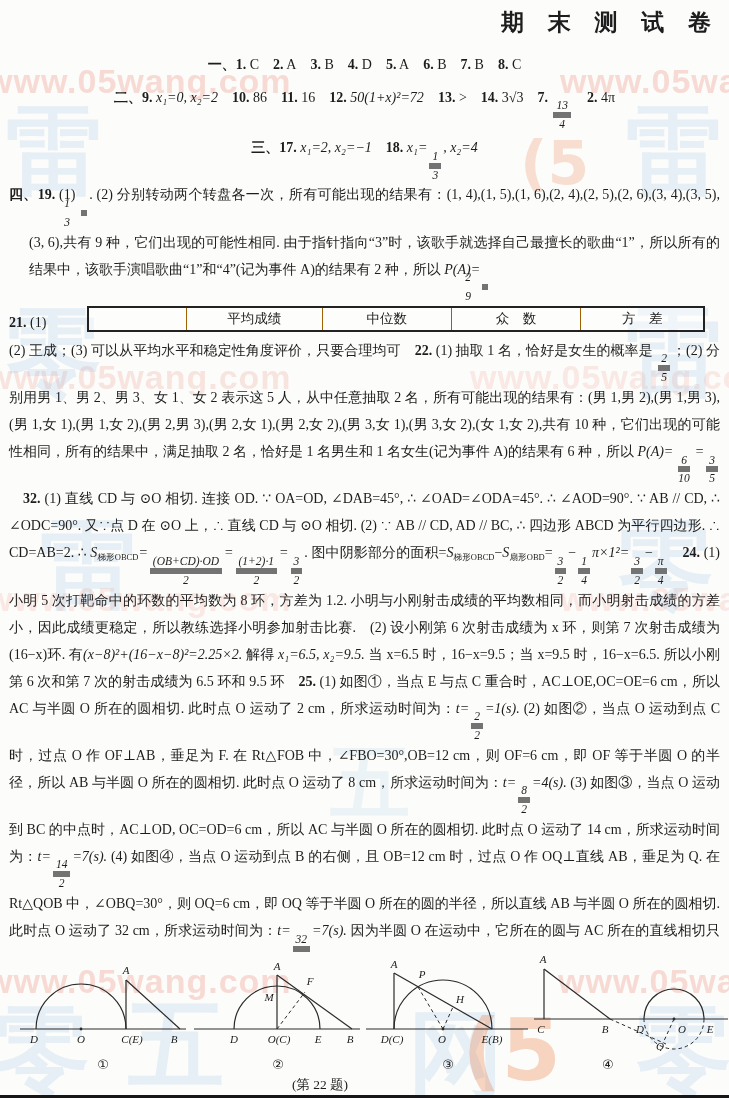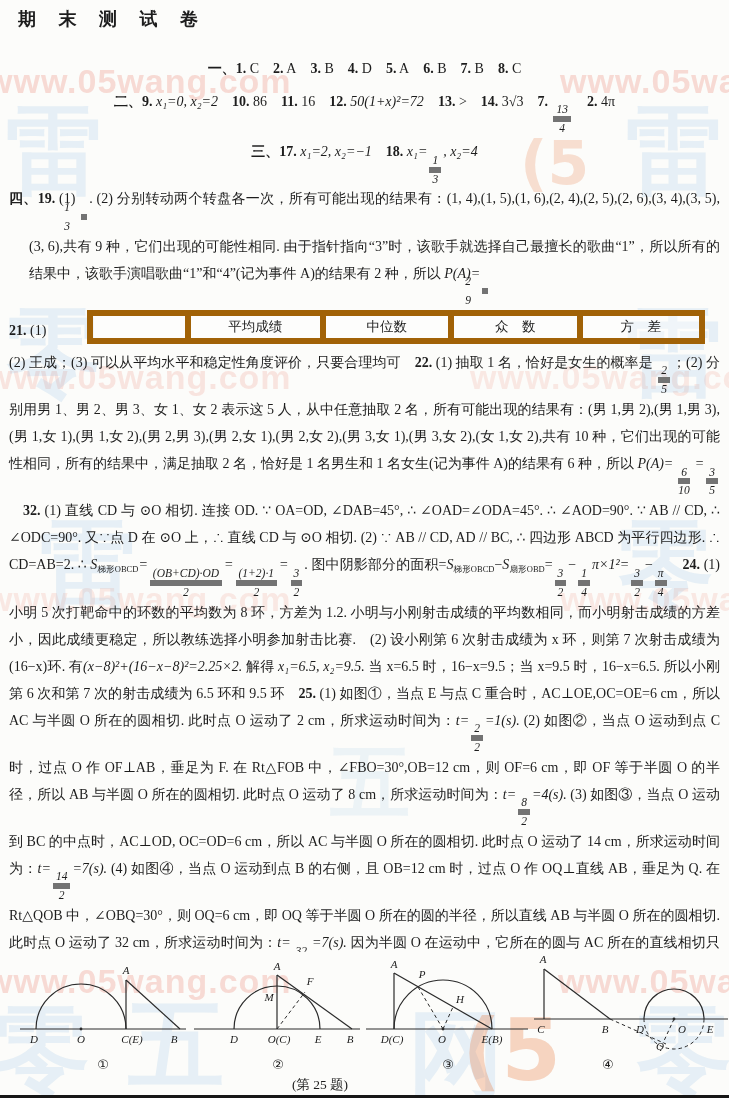--- a/index.html
+++ b/index.html
@@ -10,40 +10,40 @@
   }
   
   .wm{position:absolute;pointer-events:none;white-space:nowrap;z-index:0;user-select:none}
   .wm-pink{color:rgba(236,152,138,.34);font-family:"Liberation Sans","DejaVu Sans",sans-serif;font-weight:bold;font-size:34px;letter-spacing:1px}
   .wm-blue{color:rgba(125,178,226,.17);font-family:"DejaVu Sans",sans-serif;font-weight:bold;font-size:96px}
   .wm-blue.sm{font-size:80px;color:rgba(125,178,226,.12)}
   .wm-orange{color:rgba(233,118,58,.30);font-family:"DejaVu Sans",sans-serif;font-weight:bold;font-size:86px}
   .wm-orange.sm{font-size:60px;color:rgba(233,118,58,.22)}
   
   .content{position:relative;z-index:1;padding:0 9px;height:952px;overflow:hidden}
-  .title{text-align:left;font-size:18px;font-weight:bold;letter-spacing:9px;margin:7px 0 21px;text-indent:9px}
+  .title{text-align:right;font-size:23px;font-weight:bold;letter-spacing:9px;margin:7px 0 10px;text-indent:9px}
   p{margin:0;font-size:14px;line-height:27px;text-align:justify}
   p.ans-row{line-height:33px;text-align:center}
   .p19{margin-left:20px;text-indent:-20px}
   .p20{margin-left:20px}
   b{font-weight:bold}
   i.m{font-style:italic}
   
   .frac{display:inline-flex;flex-direction:column;align-items:center;vertical-align:-0.65em;
         line-height:1.12;font-size:11.5px;padding:0 2px;font-style:italic}
   .frac .num{border-bottom:6px solid #737373;padding:0 3px}
   .frac .den{padding:0 3px}
   
   .ssub{font-style:italic}
   .ssub .sb{font-size:8.5px;font-style:normal;vertical-align:-3px;letter-spacing:0}
   
   .row21{display:flex;align-items:center;margin:3px 0 5px}
   .row21 .lbl{width:78px;flex:none;padding-top:9px;font-size:14px}
   table.stats{border-collapse:collapse;width:618px;border:2px solid #222;background:rgba(255,255,255,.4)}
-  table.stats td{border:6px solid #a16207;text-align:center;font-size:13.5px;height:22px;padding:0 4px}
+  table.stats td{border:1px solid #a16207;text-align:center;font-size:13.5px;height:22px;padding:0 4px}
   
   .figures{position:absolute;left:0;bottom:26px;width:729px;display:flex;justify-content:space-between;
            align-items:flex-end;padding:0 14px;box-sizing:border-box;z-index:1}
   .fig{text-align:center}
   .fig svg{display:block}
   .fig-num{font-size:13px;margin-top:6px;font-family:"DejaVu Sans",sans-serif}
   .fig4 .fig-num{text-align:left;padding-left:70px}
   .caption{position:absolute;left:0;bottom:4px;width:640px;text-align:center;font-size:13.5px;z-index:1}
   .bottom-rule{position:absolute;left:0;bottom:0;width:729px;height:3px;background:#161616;z-index:2}
   svg .geo{stroke:#2a2a2a;stroke-width:1.2;fill:none}
@@ -236,14 +236,14 @@
       <text x="73" y="84" text-anchor="middle">B</text>
       <text x="108" y="84" text-anchor="middle">D</text>
       <text x="150" y="84" text-anchor="middle">O</text>
       <text x="178" y="84" text-anchor="middle">E</text>
       <text x="128" y="101" text-anchor="middle">Q</text>
     </svg>
     <div class="fig-num">④</div>
   </div>
 </div>
 
-<div class="caption">(第 25 题)</div>
+<div class="caption">(第 22 题)</div>
 <div class="bottom-rule"></div>
 
 </body></html>

